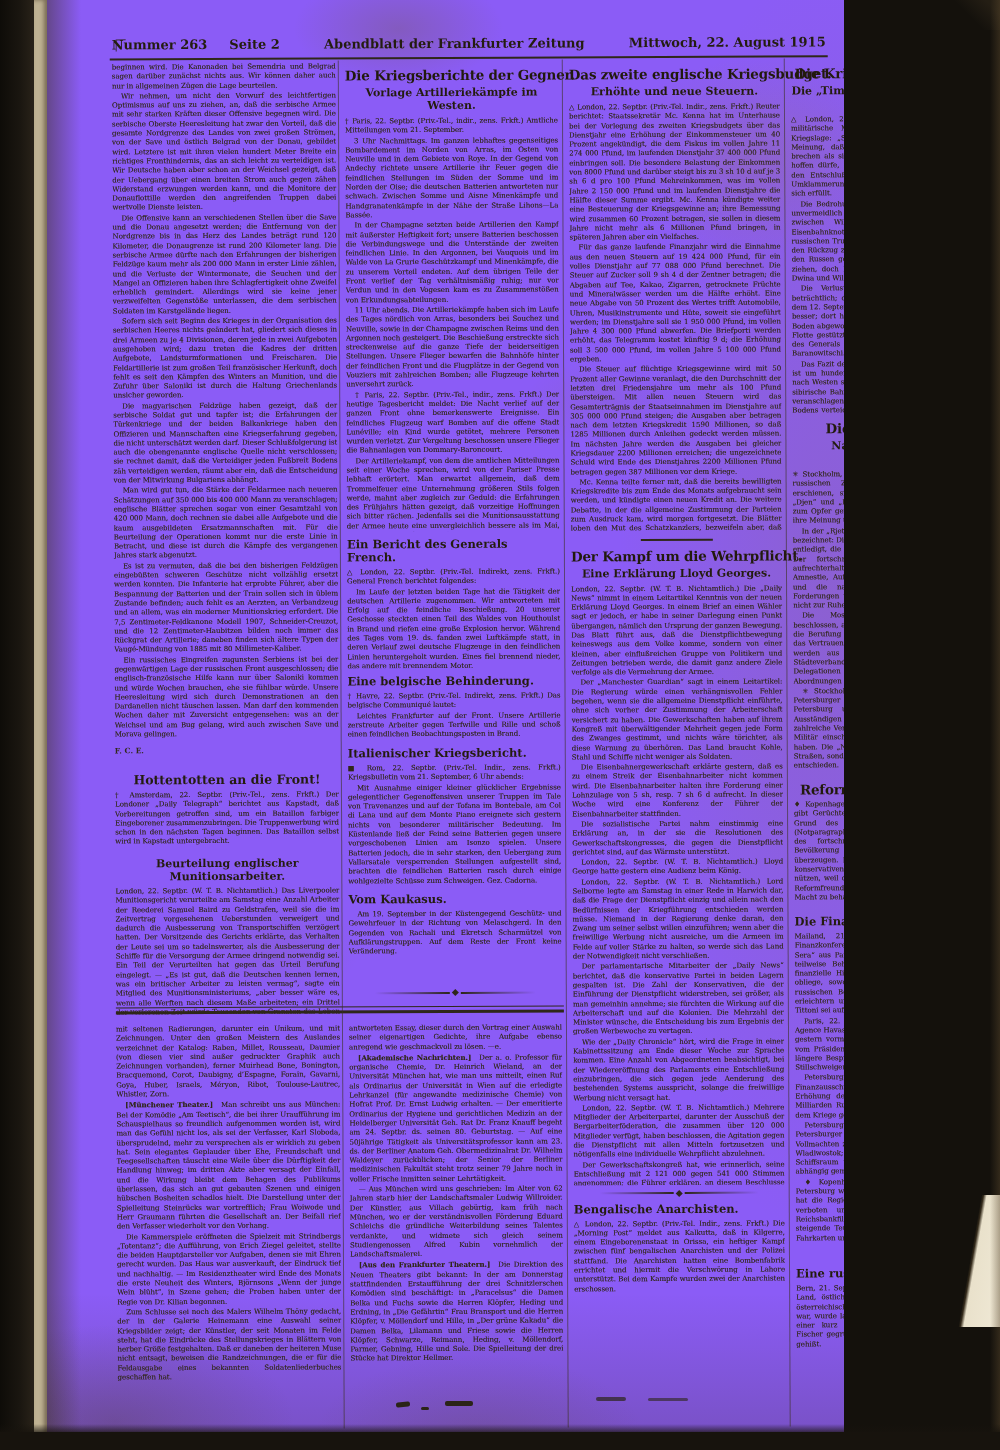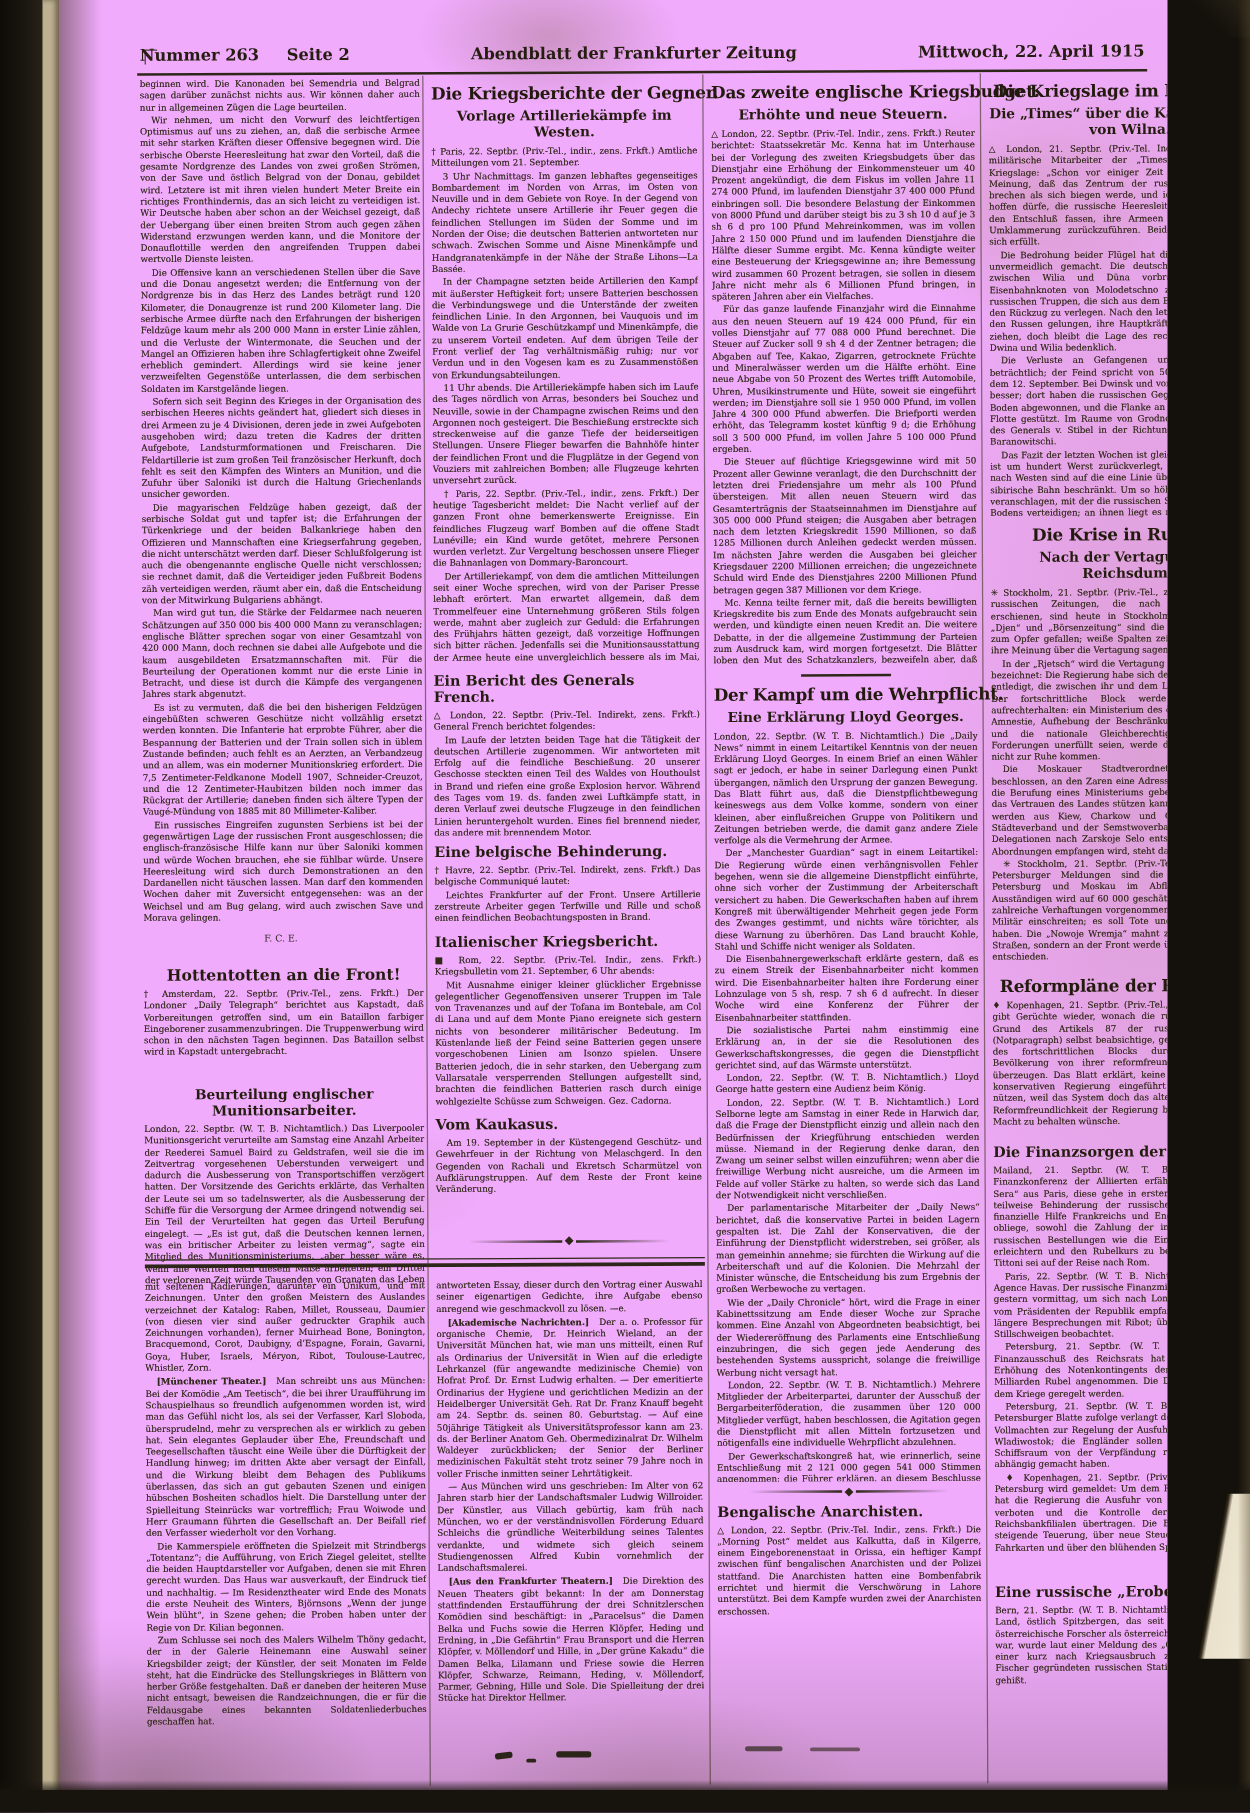--- a/index.html
+++ b/index.html
@@ -1,19 +1,19 @@
 <!DOCTYPE html>
 <html><head>
 <meta charset="utf-8">
 <style>
   html,body{margin:0;padding:0;background:#14110c;}
   .scan{position:relative;width:1000px;height:1450px;overflow:hidden;
         font-family:"DejaVu Serif","Liberation Serif",serif;}
-  .paper{position:absolute;left:34px;top:0;width:900px;height:1436px;
-         background:#f0abfc;overflow:hidden;}
+  .paper{position:absolute;left:34px;top:0;width:810px;height:1436px;
+         background:#8b5cf6;overflow:hidden;}
   .content{position:absolute;inset:0;transform:rotate(-0.25deg);transform-origin:50% 40%;color:#31281a;}
   
   .edge-left{position:absolute;left:0;top:0;width:36px;height:1450px;
       background:linear-gradient(90deg,#0e0c08 0%,#1a1610 55%,#2b241a 100%);}
   .page-under{position:absolute;left:34px;top:0;width:13px;height:1436px;background:#bfb293;
       box-shadow:inset -3px 0 4px rgba(60,48,30,.55);}
   .gutter{position:absolute;left:47px;top:0;width:34px;height:1436px;
       background:linear-gradient(90deg,rgba(62,50,32,.5),rgba(62,50,32,0));}
   .edge-bottom{position:absolute;left:0;top:1432px;width:1000px;height:18px;background:#17130d;}
   .edge-bottom2{position:absolute;left:0;top:1424px;width:1000px;height:10px;
@@ -59,22 +59,22 @@
   
   .b{font-size:7px;line-height:9.3px;text-align:justify;margin:0 0 1px 0;text-indent:9px;
      text-shadow:0 0 .5px rgba(45,34,16,.55);}
   .ni{text-indent:0;}
   .tag{margin-right:8px;}
   .h-lg{font-size:13.5px;line-height:15px;font-weight:bold;text-align:center;margin:6px 0 3px;
         letter-spacing:-.2px;color:#221a0d;white-space:nowrap;}
   .h-md{font-size:11px;line-height:13px;font-weight:bold;text-align:center;margin:0 0 5px;color:#241c0f;}
   .h-sec{font-size:11.5px;line-height:13px;font-weight:bold;text-align:left;margin:7px 0 4px;color:#241c0f;}
   .h-sm{font-size:12.5px;line-height:14px;font-weight:bold;text-align:center;margin:8px 0 4px;color:#241c0f;}
-  .h-xs{font-size:11px;line-height:13px;font-weight:bold;text-align:center;margin:20px 0 4px;color:#241c0f;}
-  .sig{text-align:center;font-size:7.5px;font-weight:normal;margin:1px 4px 18px 0;}
+  .h-xs{font-size:11px;line-height:13px;font-weight:bold;text-align:center;margin:8px 0 4px;color:#241c0f;}
+  .sig{text-align:left;font-size:7.5px;font-weight:bold;margin:1px 4px 18px 0;}
   .clip{overflow:hidden;}
   .orn{display:flex;align-items:center;justify-content:center;margin:6px 26px;}
   .orn::before{content:"";flex:1;height:2px;
       background:linear-gradient(90deg,rgba(46,39,25,0),#2e2719);}
   .orn::after{content:"";flex:1;height:2px;
       background:linear-gradient(90deg,#2e2719,rgba(46,39,25,0));}
   .orn .dia{width:5px;height:5px;background:#2e2719;transform:rotate(45deg);margin:0 3px;}
   .short-rule{width:72px;height:1.5px;background:#2e2719;margin:8px auto;}
   .penmark{position:absolute;left:84px;top:38px;width:9px;height:11px;
       border-left:1.5px solid rgba(40,32,18,.8);border-top:1.5px solid rgba(40,32,18,.8);}
@@ -86,21 +86,21 @@
   <div class="paper">
     <div class="stains"></div>
     <div class="content">
 
       <div class="masthead">
         <div class="mh-left">
           <span>Nummer 263</span>
           <span>Seite 2</span>
         </div>
         <div class="mh-center">Abendblatt der Frankfurter Zeitung</div>
-        <div class="mh-right">Mittwoch, 22. April 1915</div>
+        <div class="mh-right">Mittwoch, 22. August 1915</div>
       </div>
       <div class="mh-rule"></div>
       <div class="penmark"></div>
 
       <section class="col c1">
         <div class="clip" style="height:682px">
           <p class="b ni">beginnen wird. Die Kanonaden bei Semendria und Belgrad sagen darüber zunächst nichts aus. Wir können daher auch nur in allgemeinen Zügen die Lage beurteilen.</p>
           <p class="b">Wir nehmen, um nicht den Vorwurf des leichtfertigen Optimismus auf uns zu ziehen, an, daß die serbische Armee mit sehr starken Kräften dieser Offensive begegnen wird. Die serbische Oberste Heeresleitung hat zwar den Vorteil, daß die gesamte Nordgrenze des Landes von zwei großen Strömen, von der Save und östlich Belgrad von der Donau, gebildet wird. Letztere ist mit ihren vielen hundert Meter Breite ein richtiges Fronthindernis, das an sich leicht zu verteidigen ist. Wir Deutsche haben aber schon an der Weichsel gezeigt, daß der Uebergang über einen breiten Strom auch gegen zähen Widerstand erzwungen werden kann, und die Monitore der Donauflottille werden den angreifenden Truppen dabei wertvolle Dienste leisten.</p>
           <p class="b">Die Offensive kann an verschiedenen Stellen über die Save und die Donau angesetzt werden; die Entfernung von der Nordgrenze bis in das Herz des Landes beträgt rund 120 Kilometer, die Donaugrenze ist rund 200 Kilometer lang. Die serbische Armee dürfte nach den Erfahrungen der bisherigen Feldzüge kaum mehr als 200 000 Mann in erster Linie zählen, und die Verluste der Wintermonate, die Seuchen und der Mangel an Offizieren haben ihre Schlagfertigkeit ohne Zweifel erheblich gemindert. Allerdings wird sie keine jener verzweifelten Gegenstöße unterlassen, die dem serbischen Soldaten im Karstgelände liegen.</p>
           <p class="b">Sofern sich seit Beginn des Krieges in der Organisation des serbischen Heeres nichts geändert hat, gliedert sich dieses in drei Armeen zu je 4 Divisionen, deren jede in zwei Aufgeboten ausgehoben wird; dazu treten die Kadres der dritten Aufgebote, Landsturmformationen und Freischaren. Die Feldartillerie ist zum großen Teil französischer Herkunft, doch fehlt es seit den Kämpfen des Winters an Munition, und die Zufuhr über Saloniki ist durch die Haltung Griechenlands unsicher geworden.</p>

